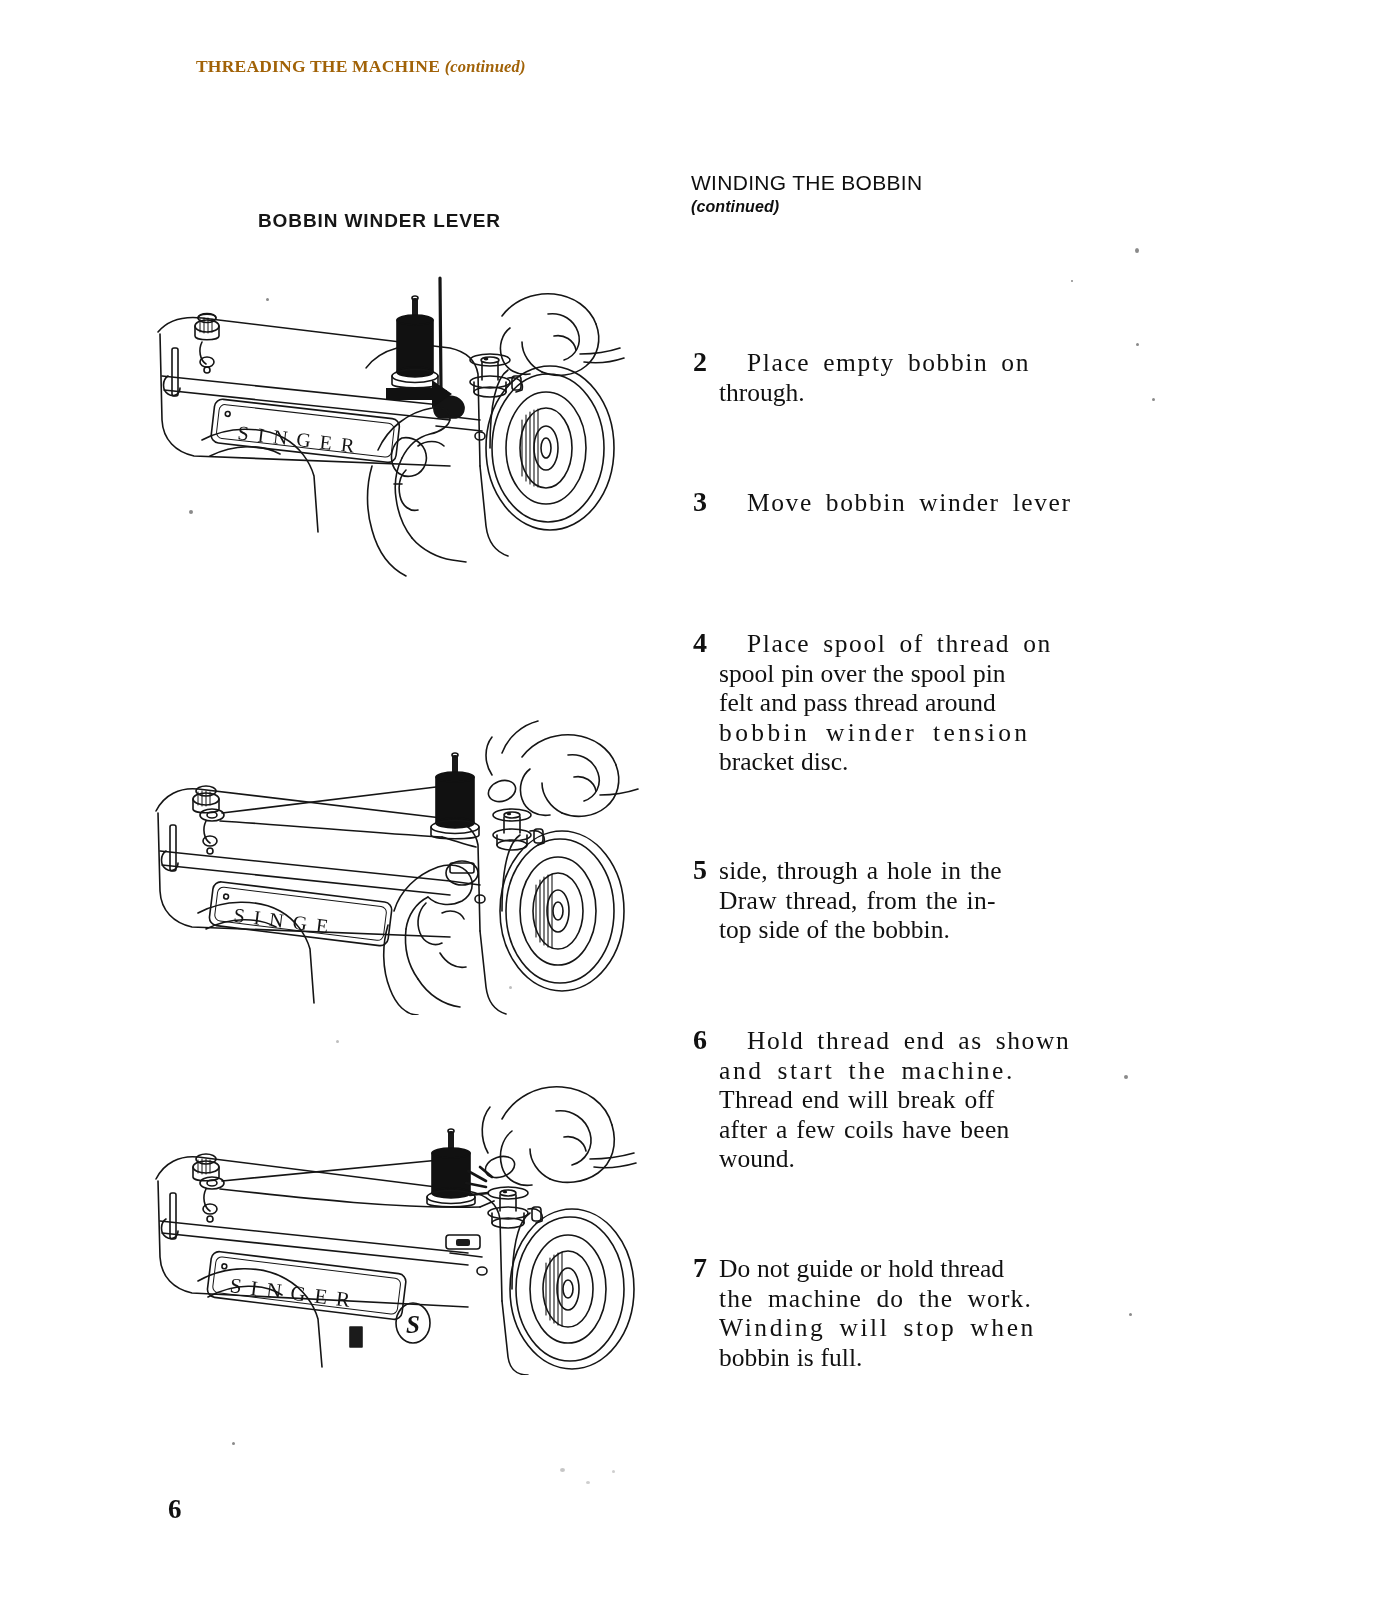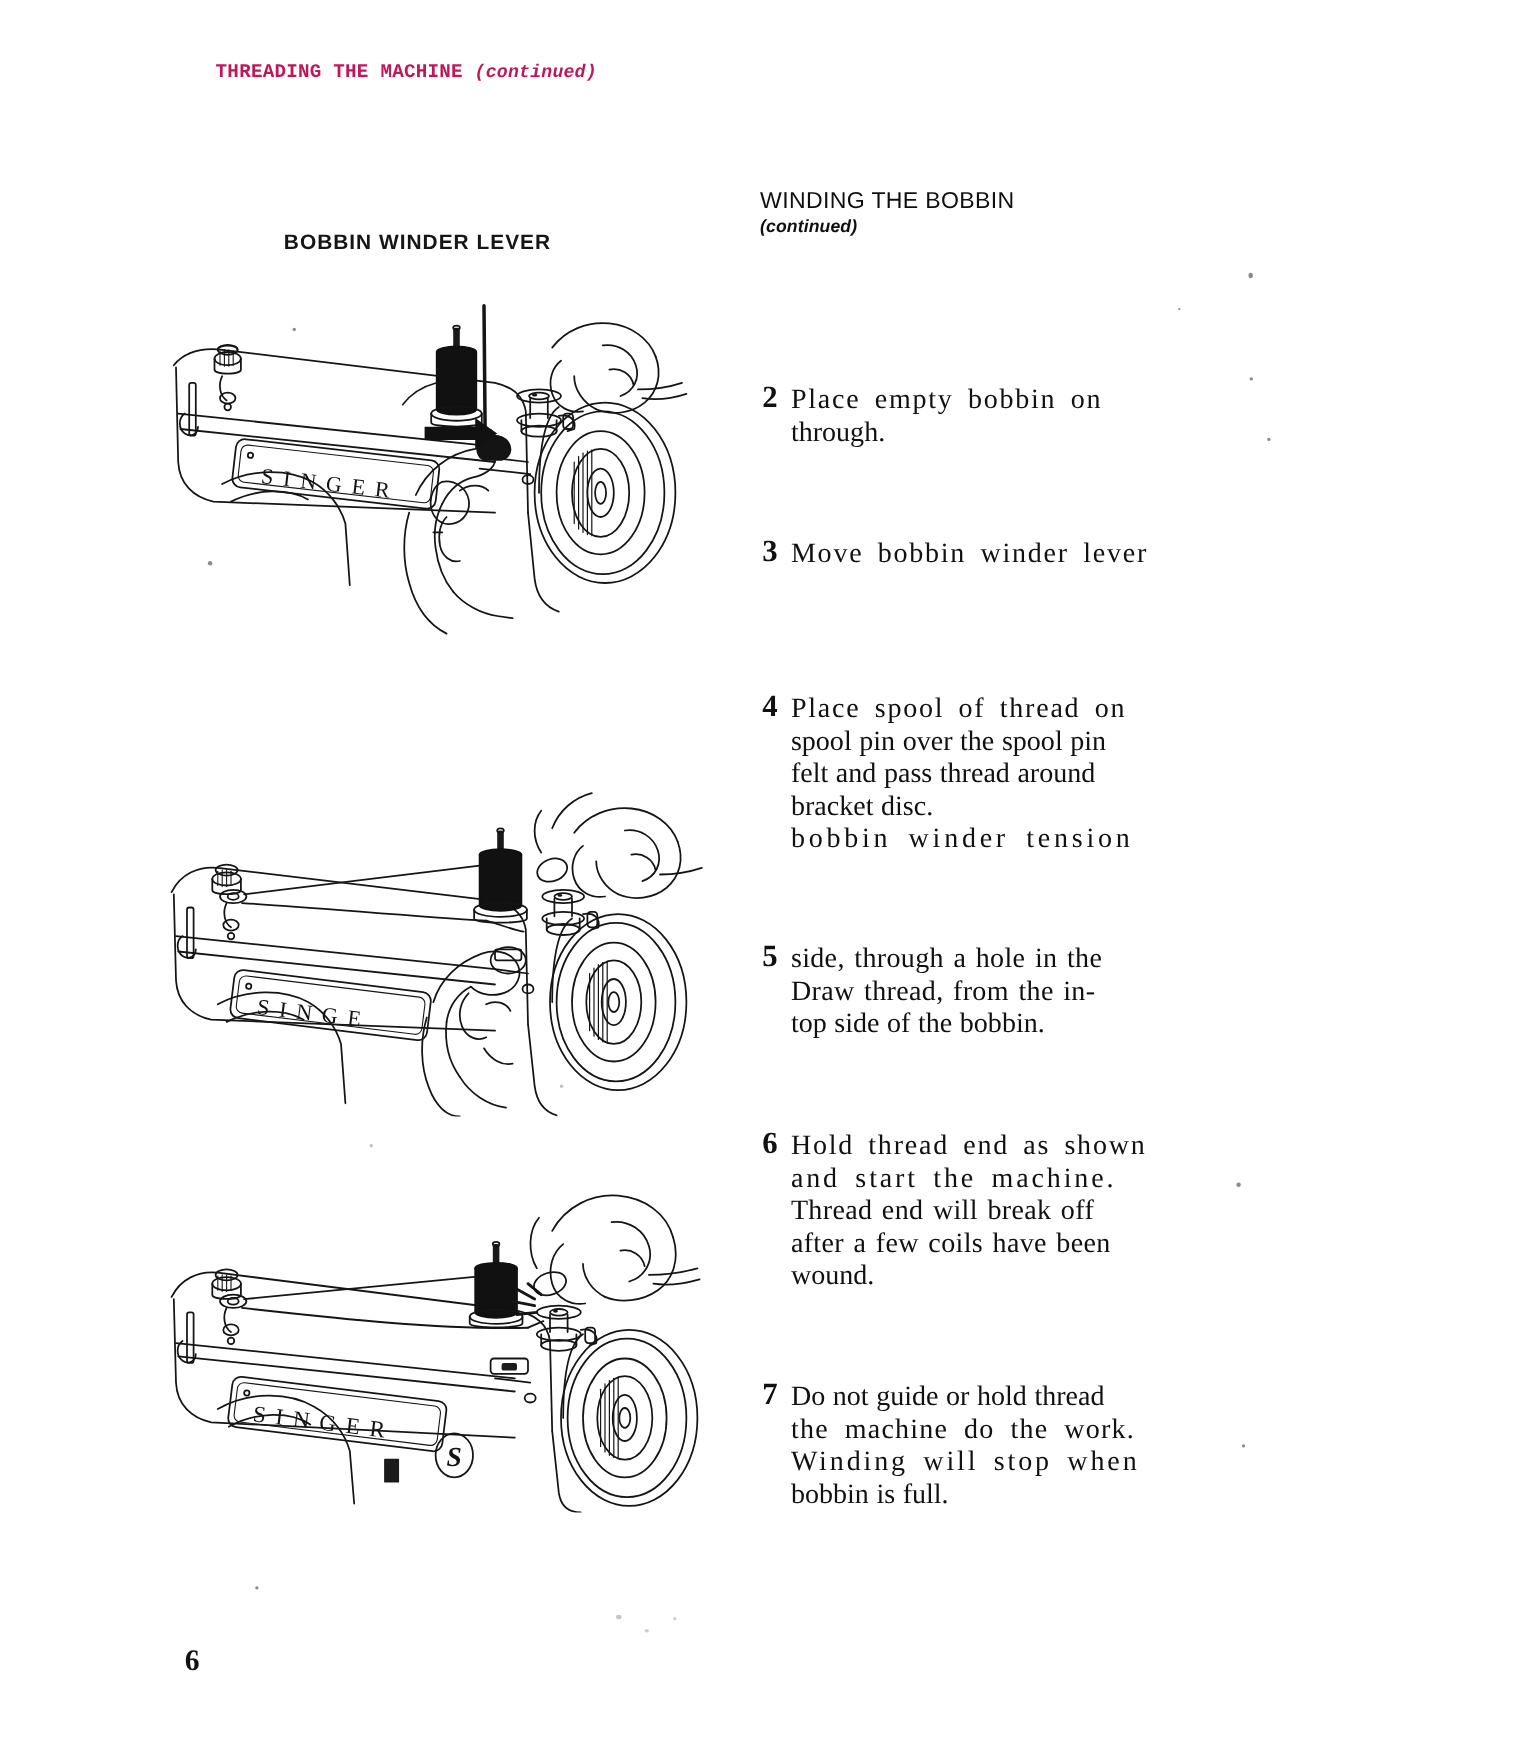--- a/index.html
+++ b/index.html
@@ -17,25 +17,25 @@
     height: 1600px;
     background: #ffffff;
     overflow: hidden;
   }
 
   
   #running-head {
     position: absolute;
     left: 196px;
     top: 56px;
-    font-family: Liberation Mono, monospace;
+    font-family: Liberation Serif, serif;
     font-weight: bold;
     font-size: 17.5px;
     letter-spacing: 0.2px;
-    color: #be185d;
+    color: #a16207;
     white-space: nowrap;
   }
   #running-head .cont {
     font-style: italic;
     font-size: 16.5px;
   }
 
   
   #fig-caption {
     position: absolute;
@@ -97,21 +97,21 @@
     font-family: "Liberation Serif", serif;
     font-size: 25.5px;
     line-height: 1.16;
     color: #111111;
   }
   .step .body .ln {
     display: block;
     white-space: nowrap;
   }
   
-  .tr1 { letter-spacing: 1.6px; word-spacing: 5px; }
+  .tr1 { letter-spacing: 1.6px; word-spacing: 5px; margin-left: 28px; }
   .tr2 { letter-spacing: 0.3px; word-spacing: 2px; }
   .tr3 { letter-spacing: 2.6px; word-spacing: 5px; }
   .tr4 { letter-spacing: 0px; word-spacing: 0.5px; }
   .tr5 { letter-spacing: 1.1px; word-spacing: 7px; }
   .tr6 { letter-spacing: 3.4px; word-spacing: 6px; }
 
   
   #folio {
     position: absolute;
     left: 168px;
@@ -488,22 +488,22 @@
       <span class="ln tr1">Move  bobbin  winder  lever</span>
     </div>
   </div>
 
   <div class="step" id="step-4" style="top:629px;">
     <div class="num">4</div>
     <div class="body">
       <span class="ln tr1">Place  spool  of  thread  on</span>
       <span class="ln tr4">spool pin over the spool pin</span>
       <span class="ln tr4">felt and pass thread around</span>
+      <span class="ln tr6">bobbin  winder  tension</span>
       <span class="ln tr4">bracket disc.</span>
-      <span class="ln tr6">bobbin  winder  tension</span>
     </div>
   </div>
 
   <div class="step" id="step-5" style="top:856px;">
     <div class="num">5</div>
     <div class="body">
       <span class="ln tr2">side,  through  a  hole  in  the</span>
       <span class="ln tr2">Draw  thread,  from  the  in-</span>
       <span class="ln tr4">top side of the bobbin.</span>
     </div>

